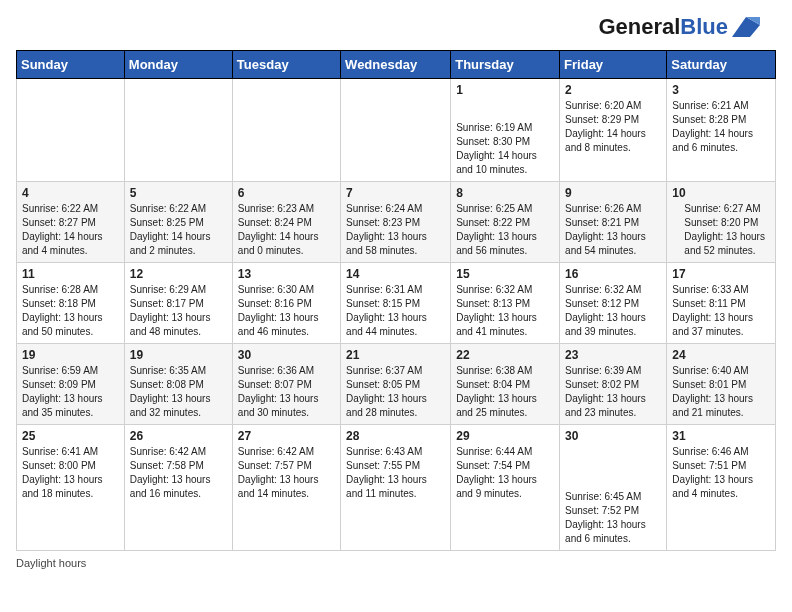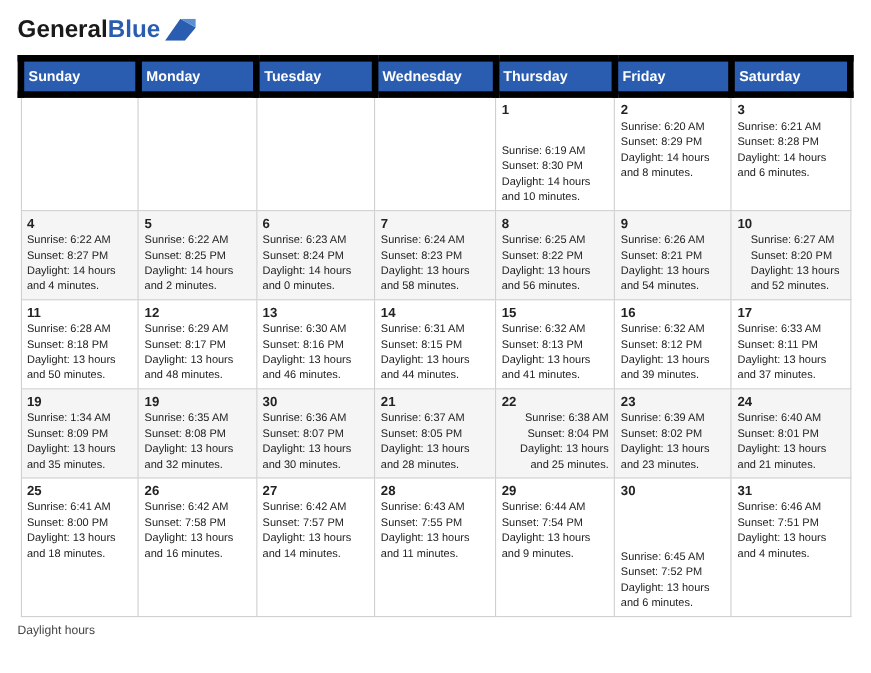--- a/index.html
+++ b/index.html
@@ -5,23 +5,24 @@
     * { box-sizing: border-box; margin: 0; padding: 0; }
     body {
       font-family: Arial, sans-serif;
       background: #fff;
       width: 792px;
       min-height: 612px;
       padding: 16px;
     }
     .header-area {
       display: flex;
-      justify-content: flex-start;
+      justify-content: flex-end;
       align-items: flex-start;
       margin-bottom: 12px;
+      gap: 16px;
     }
     .logo {
       display: flex;
       flex-direction: column;
       align-items: flex-start;
     }
     .title-area {
       text-align: right;
     }
     .month-year {
@@ -37,21 +38,21 @@
       width: 100%;
       border-collapse: collapse;
     }
     .calendar th {
       background-color: #2a5db0;
       color: #fff;
       font-size: 13px;
       font-weight: bold;
       padding: 6px 4px;
       text-align: left;
-      border: 6px solid #000000;
+      border: 1px solid #000000;
     }
     .calendar td {
       vertical-align: top;
       border: 1px solid #d0d0d0;
       padding: 4px 5px;
       width: 113px;
       min-height: 80px;
       font-size: 10.5px;
       color: #222;
       background: #fff;
@@ -218,21 +219,21 @@
         <td>
           <div class="day-num">17</div>
           <div class="day-info" style="white-space: pre-line;">Sunrise: 6:33 AM
 Sunset: 8:11 PM
 Daylight: 13 hours and 37 minutes.</div>
         </td>
       </tr>
       <tr>
         <td>
           <div class="day-num">19</div>
-          <div class="day-info" style="white-space: pre-line;">Sunrise: 1:34 AM
+          <div class="day-info" style="white-space: pre-line;">Sunrise: 6:59 AM
 Sunset: 8:09 PM
 Daylight: 13 hours and 35 minutes.</div>
         </td>
         <td>
           <div class="day-num">19</div>
           <div class="day-info" style="white-space: pre-line;">Sunrise: 6:35 AM
 Sunset: 8:08 PM
 Daylight: 13 hours and 32 minutes.</div>
         </td>
         <td>
@@ -242,21 +243,21 @@
 Daylight: 13 hours and 30 minutes.</div>
         </td>
         <td>
           <div class="day-num">21</div>
           <div class="day-info" style="white-space: pre-line;">Sunrise: 6:37 AM
 Sunset: 8:05 PM
 Daylight: 13 hours and 28 minutes.</div>
         </td>
         <td>
           <div class="day-num">22</div>
-          <div class="day-info" style="white-space: pre-line; text-align: right;">Sunrise: 6:38 AM
+          <div class="day-info" style="white-space: pre-line;">Sunrise: 6:38 AM
 Sunset: 8:04 PM
 Daylight: 13 hours and 25 minutes.</div>
         </td>
         <td>
           <div class="day-num">23</div>
           <div class="day-info" style="white-space: pre-line;">Sunrise: 6:39 AM
 Sunset: 8:02 PM
 Daylight: 13 hours and 23 minutes.</div>
         </td>
         <td>

